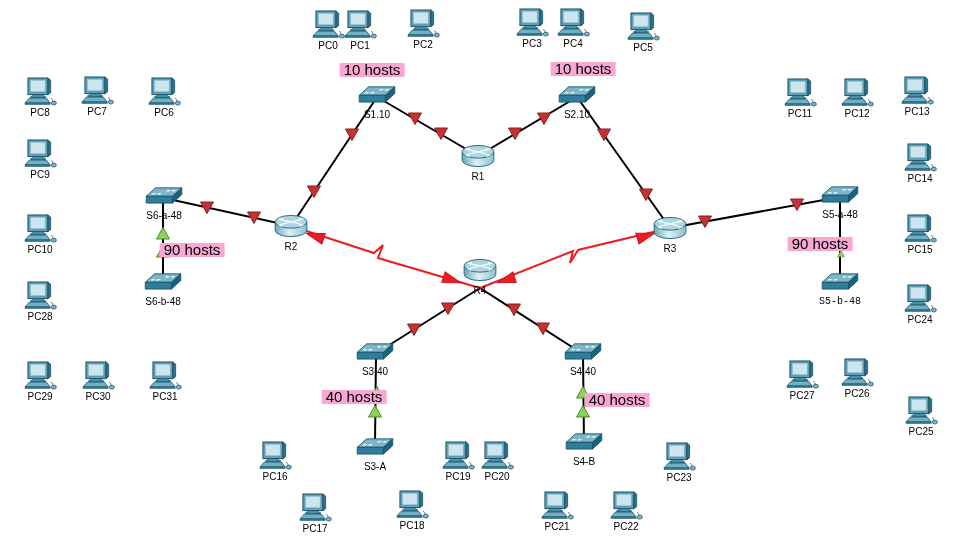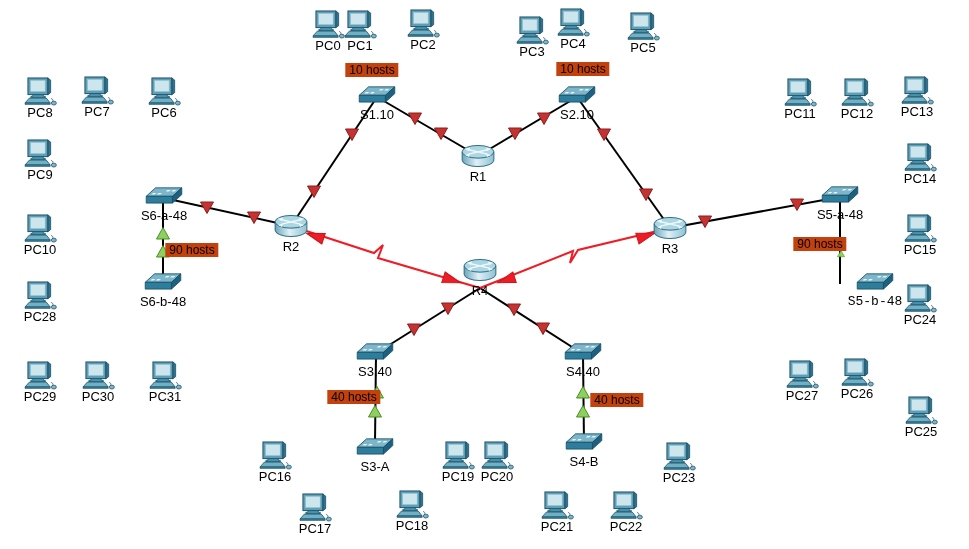--- a/index.html
+++ b/index.html
@@ -1,24 +1,24 @@
 <!DOCTYPE html>
 <html><head>
 <meta charset="utf-8">
 <style>
   html,body{margin:0;padding:0;background:#ffffff;}
   #canvas{position:relative;width:969px;height:549px;background:#ffffff;overflow:hidden;
           font-family:"Liberation Sans",sans-serif;}
   #wires{position:absolute;left:0;top:0;z-index:1;}
-  .note{position:absolute;transform:translate(-50%,-50%);background:#c2410c;color:#000;
-        padding:1px 4px;font-size:12px;line-height:12px;white-space:nowrap;z-index:2;}
+  .note{position:absolute;transform:translate(-50%,-50%);background:#f9a8d4;color:#000;
+        padding:1px 4px;font-size:15px;line-height:12px;white-space:nowrap;z-index:2;}
   .device{position:absolute;z-index:3;}
   .device svg{display:block;}
   .dlabel{position:absolute;top:100%;left:50%;transform:translateX(-50%);
-          font-size:13px;line-height:12px;color:#000;white-space:nowrap;margin-top:1px;}
+          font-size:10px;line-height:12px;color:#000;white-space:nowrap;margin-top:1px;}
 </style>
 </head>
 <body>
 
 <div id="canvas">
   <svg id="wires" width="969" height="549">
     <defs>
       <linearGradient id="rg" x1="0" y1="0" x2="1" y2="0">
         <stop offset="0" stop-color="#6ba6bc"></stop>
         <stop offset="0.45" stop-color="#dff0f5"></stop>
@@ -219,21 +219,21 @@
         <use href="#sym-switch"></use>
       </svg>
       <span class="dlabel">S4-B</span>
     </div>
     <div class="device" style="left: 819px; top: 186px;">
       <svg width="42" height="22" viewBox="0 0 46 26">
         <use href="#sym-switch"></use>
       </svg>
       <span class="dlabel">S5-a-48</span>
     </div>
-    <div class="device" style="left: 854px; top: 273px; font-family: Liberation Mono, monospace;">
+    <div class="device" style="left: 819px; top: 273px; font-family: Liberation Mono, monospace;">
       <svg width="42" height="22" viewBox="0 0 46 26">
         <use href="#sym-switch"></use>
       </svg>
       <span class="dlabel">S5-b-48</span>
     </div>
     <div class="device" style="left: 143px; top: 187px;">
       <svg width="42" height="22" viewBox="0 0 46 26">
         <use href="#sym-switch"></use>
       </svg>
       <span class="dlabel">S6-a-48</span>
@@ -255,21 +255,21 @@
         <use href="#sym-pc"></use>
       </svg>
       <span class="dlabel">PC1</span>
     </div>
     <div class="device" style="left: 406.5px; top: 9px;">
       <svg width="33" height="29" viewBox="0 0 34 30">
         <use href="#sym-pc"></use>
       </svg>
       <span class="dlabel">PC2</span>
     </div>
-    <div class="device" style="left: 515.5px; top: 7.5px; margin-top: 8px;">
+    <div class="device" style="left: 515.5px; top: 7.5px;">
       <svg width="33" height="29" viewBox="0 0 34 30">
         <use href="#sym-pc"></use>
       </svg>
       <span class="dlabel">PC3</span>
     </div>
     <div class="device" style="left: 556.5px; top: 7.5px;">
       <svg width="33" height="29" viewBox="0 0 34 30">
         <use href="#sym-pc"></use>
       </svg>
       <span class="dlabel">PC4</span>

